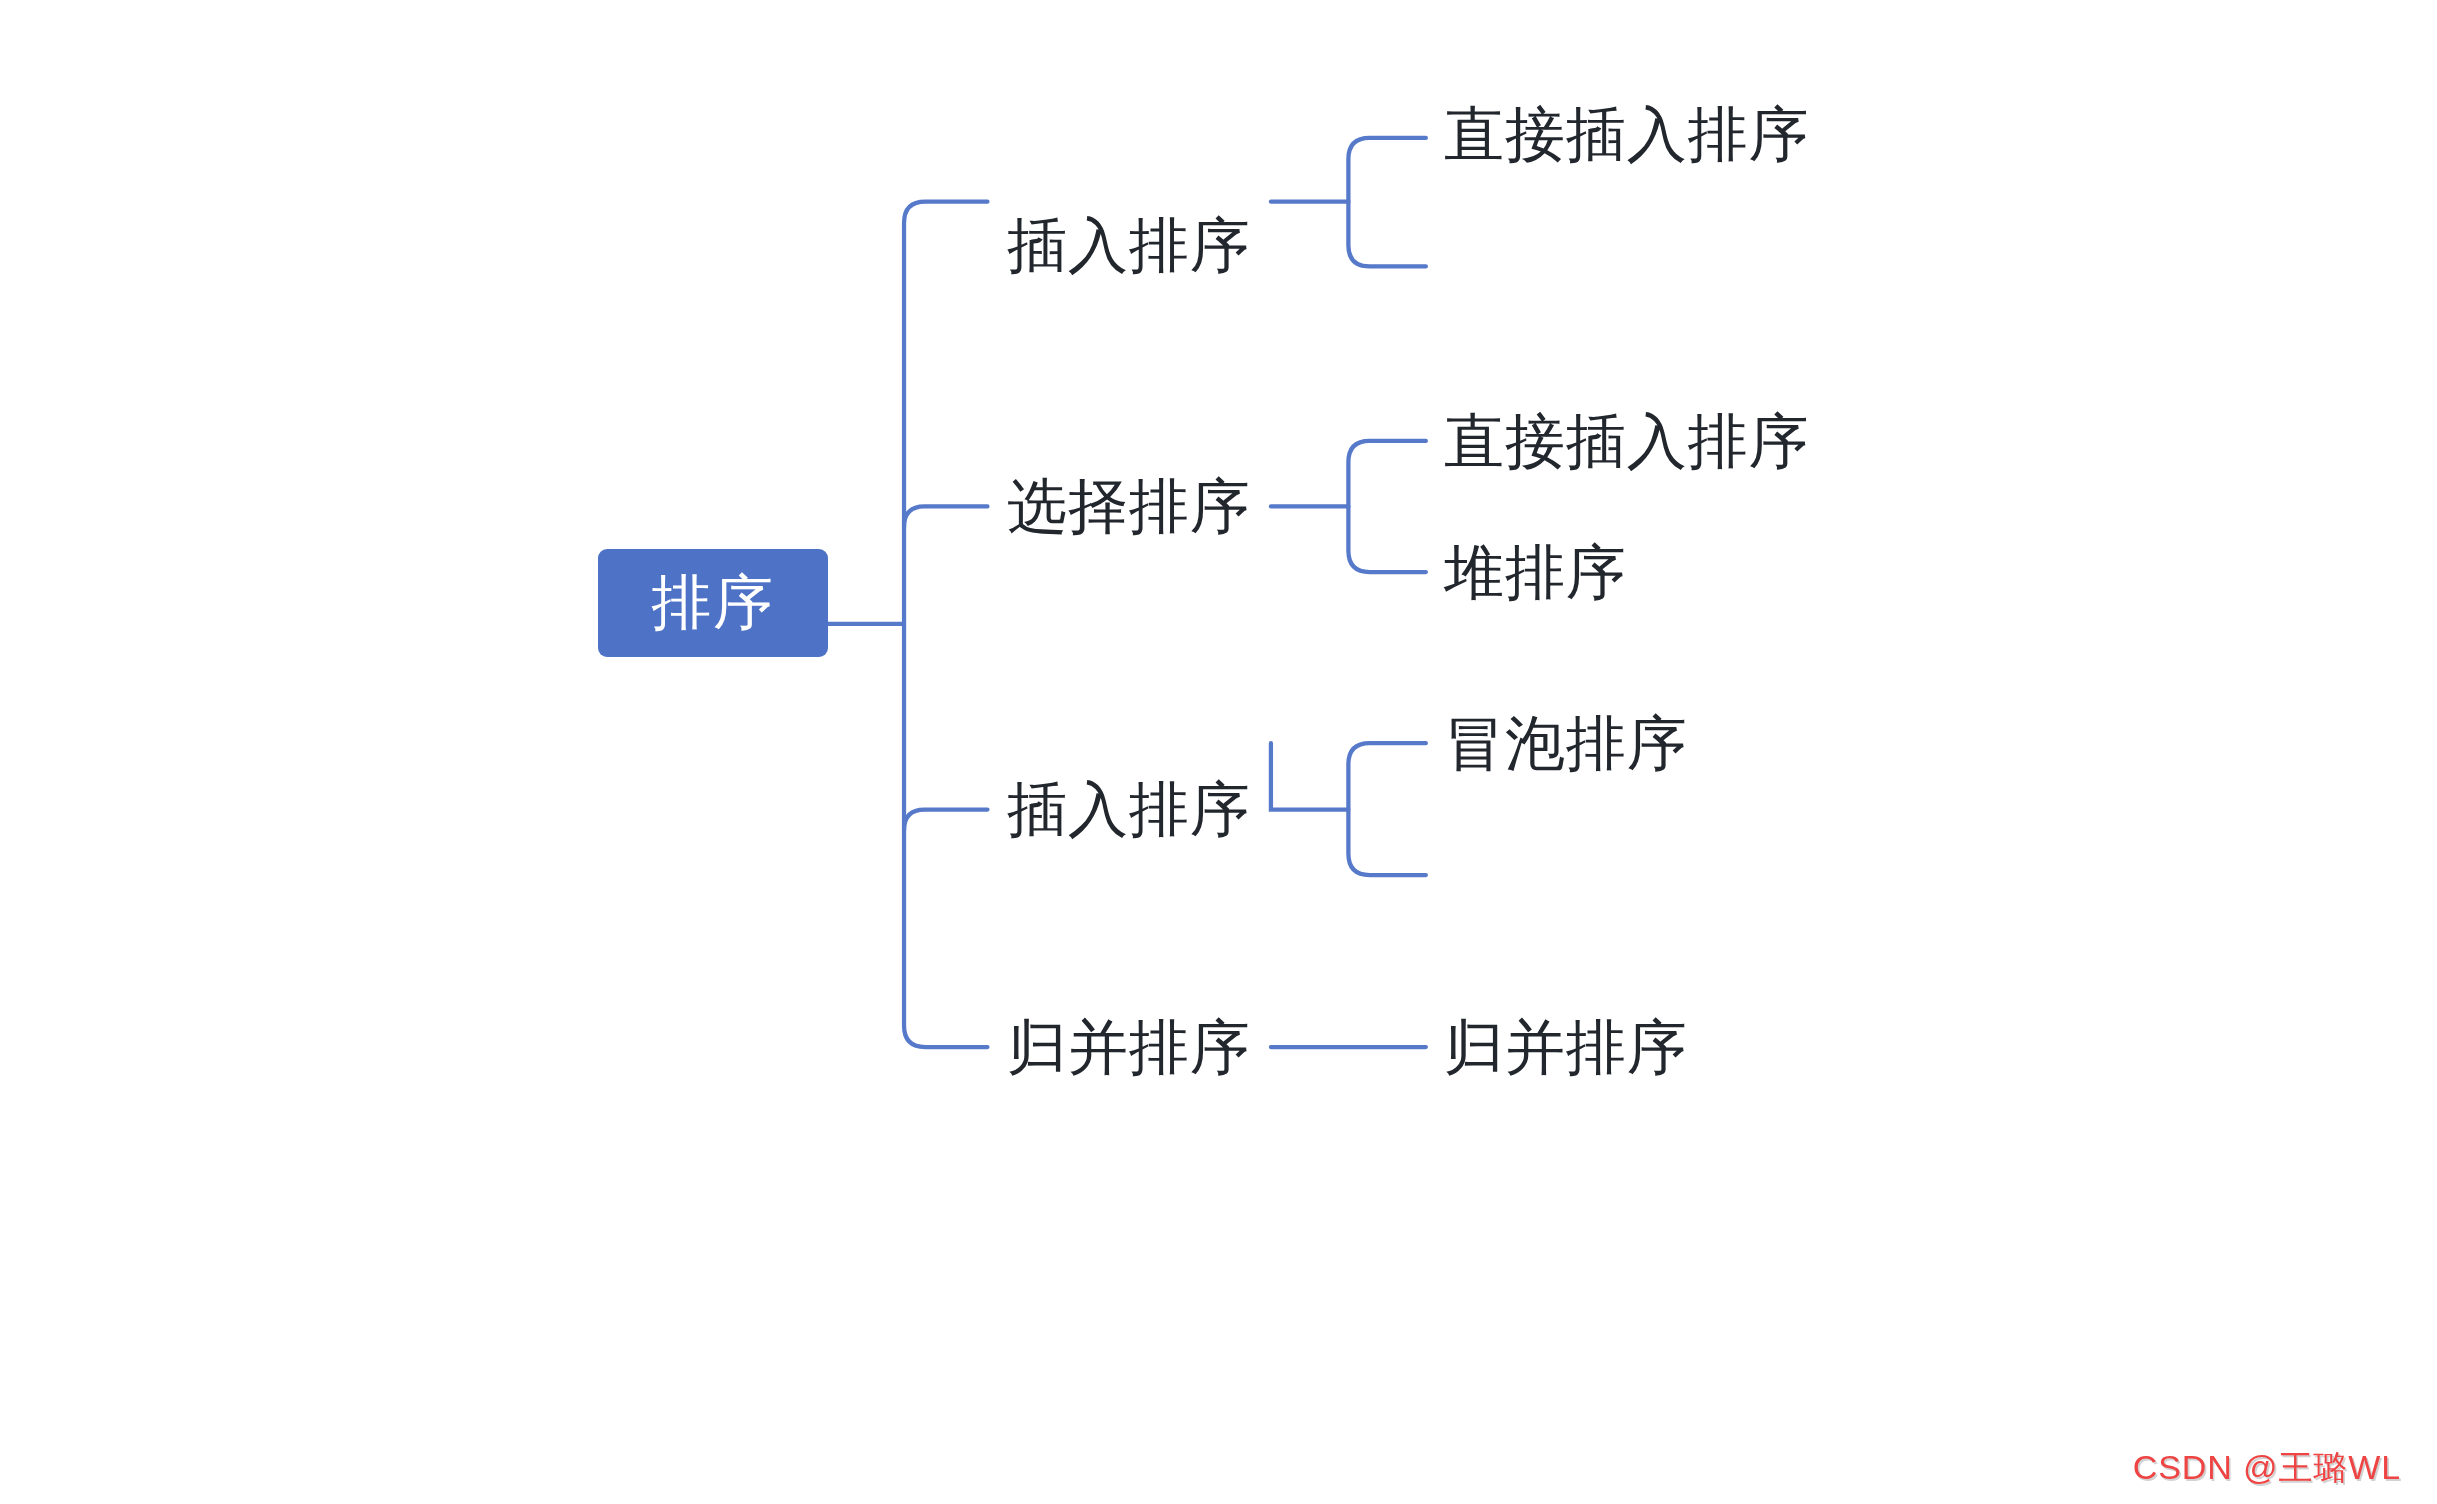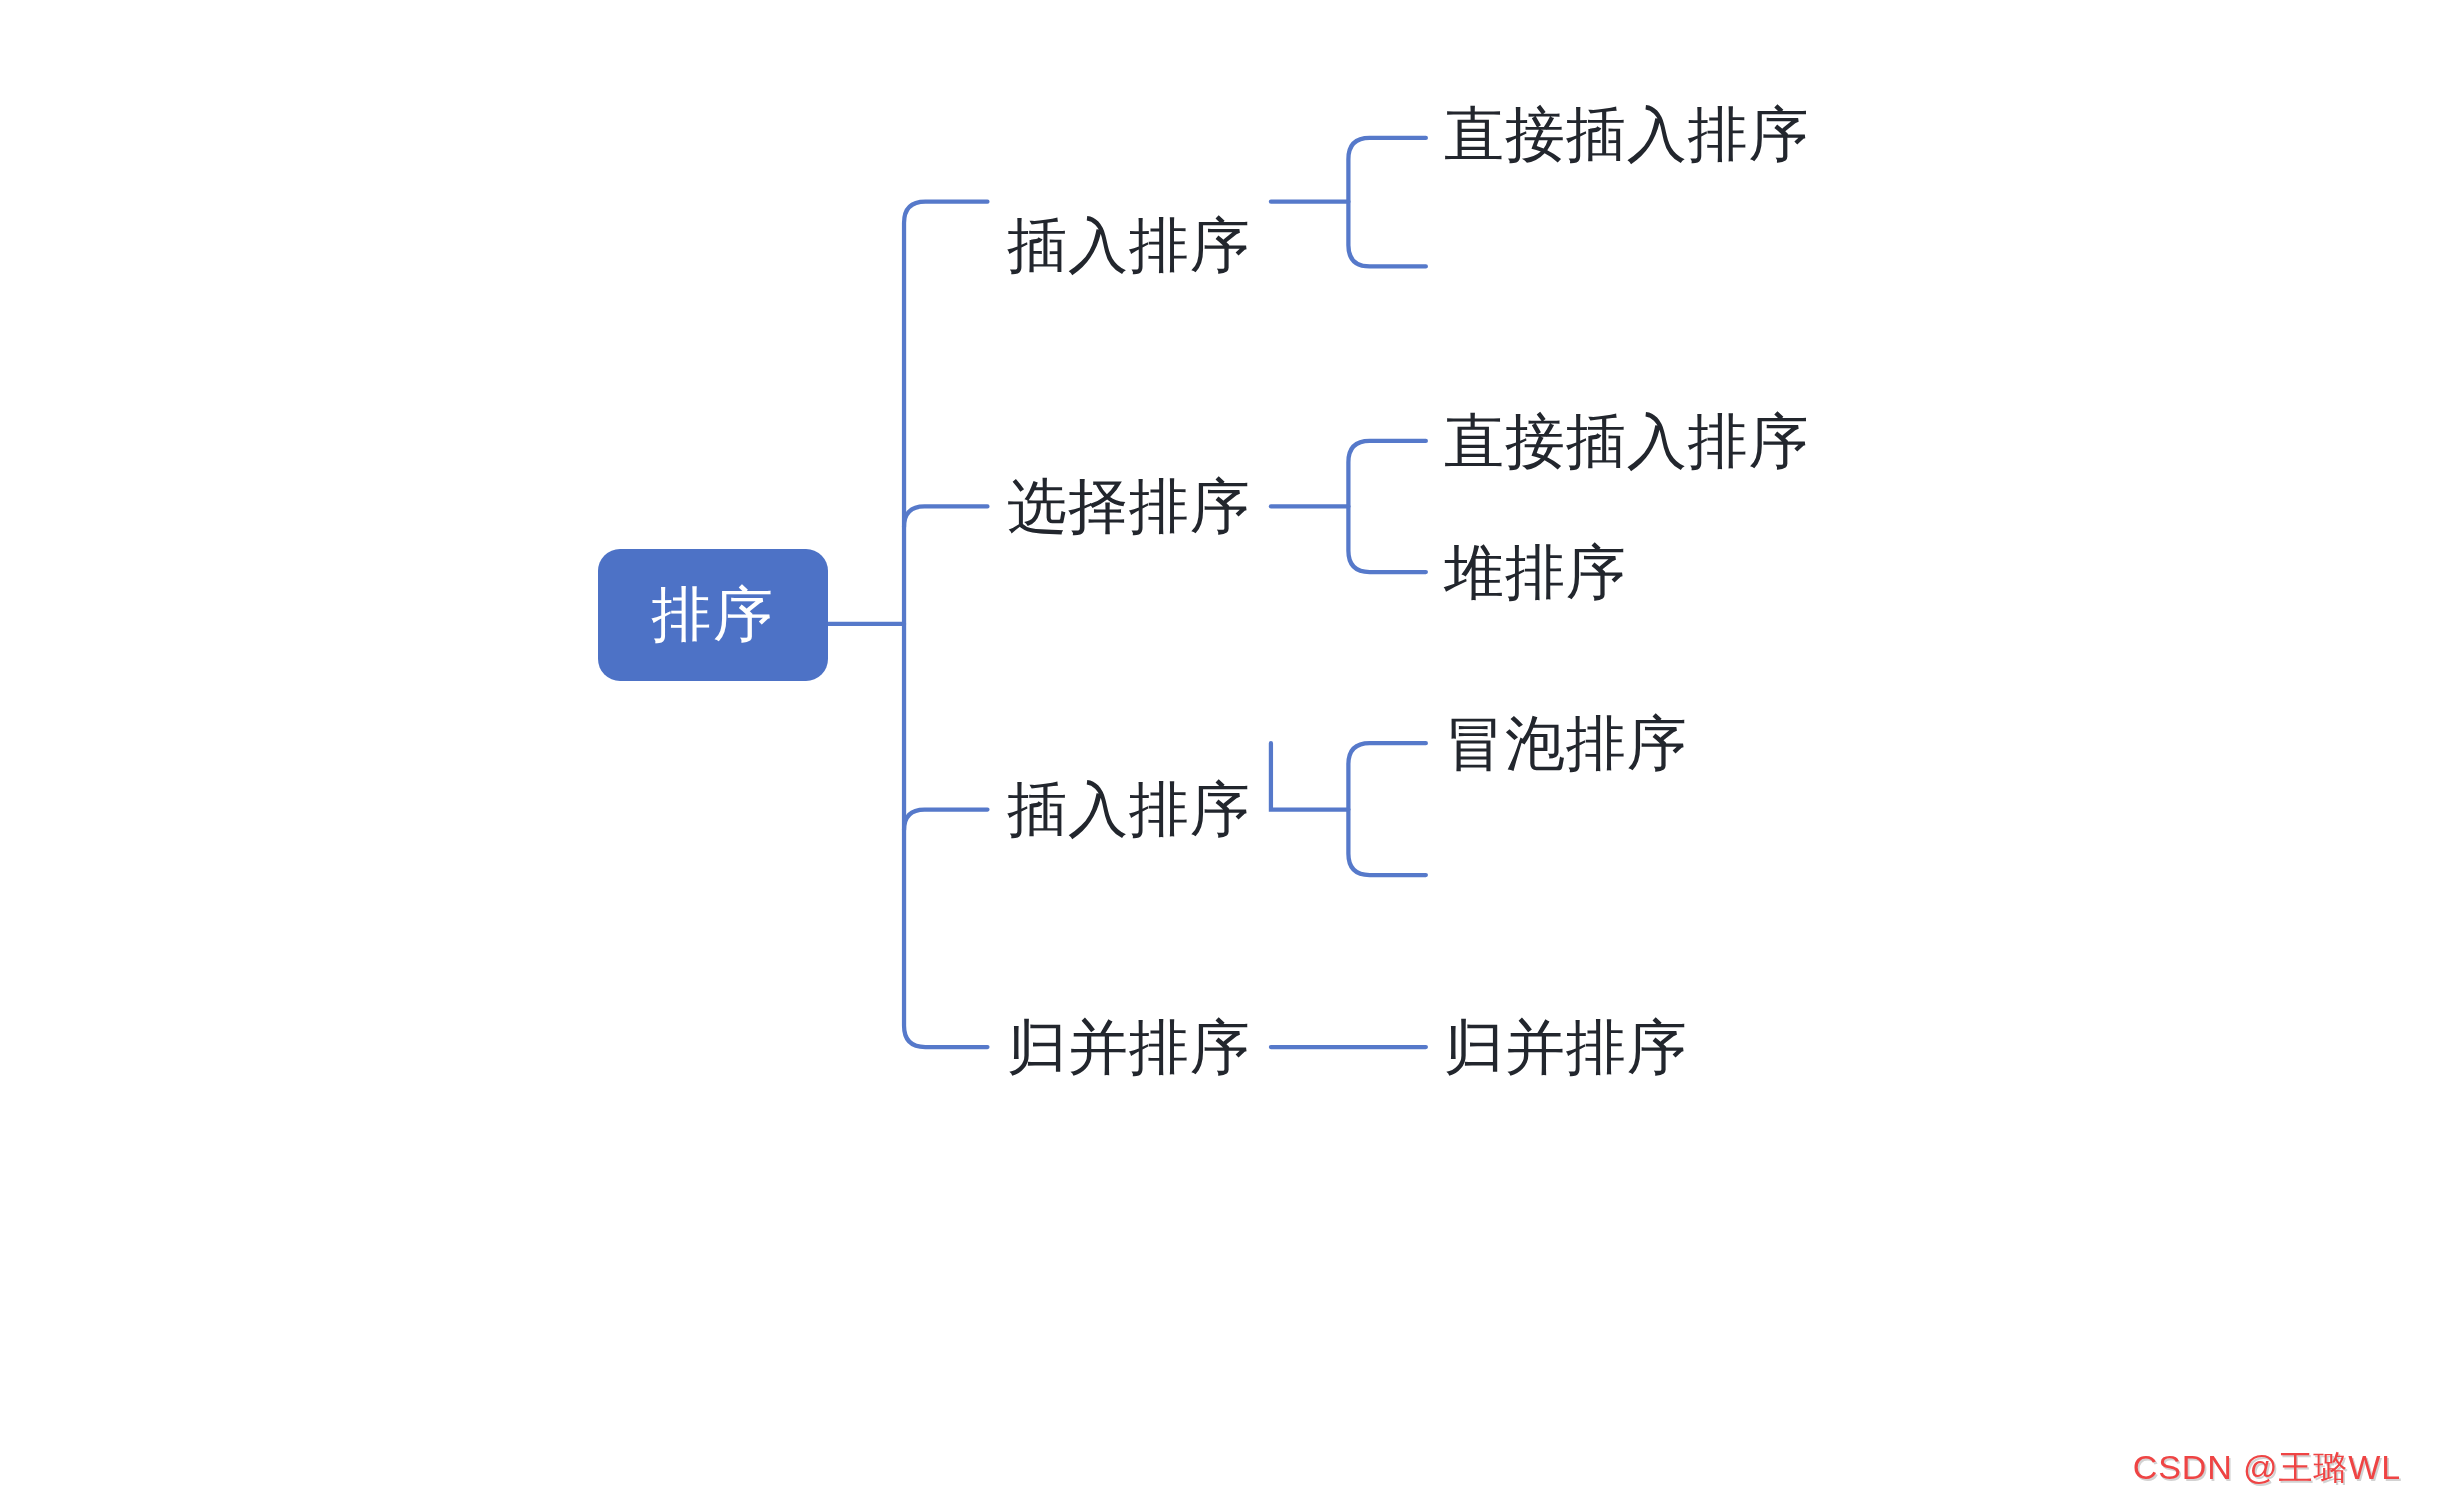--- a/index.html
+++ b/index.html
@@ -35,22 +35,22 @@
     font-size: 60px;
     letter-spacing: 0.9px;
     color: #22262d;
     cursor: default;
   }
   .root-node {
     position: absolute;
     left: 598px;
     top: 549px;
     width: 230px;
-    height: 132px;
-    border-radius: 22px;
+    height: 108px;
+    border-radius: 9px;
     display: flex;
     align-items: center;
     justify-content: center;
     font-size: 60px;
     letter-spacing: 1.7px;
     color: #ffffff;
     cursor: default;
   }
   
   .l1 { left: 1007px; }

